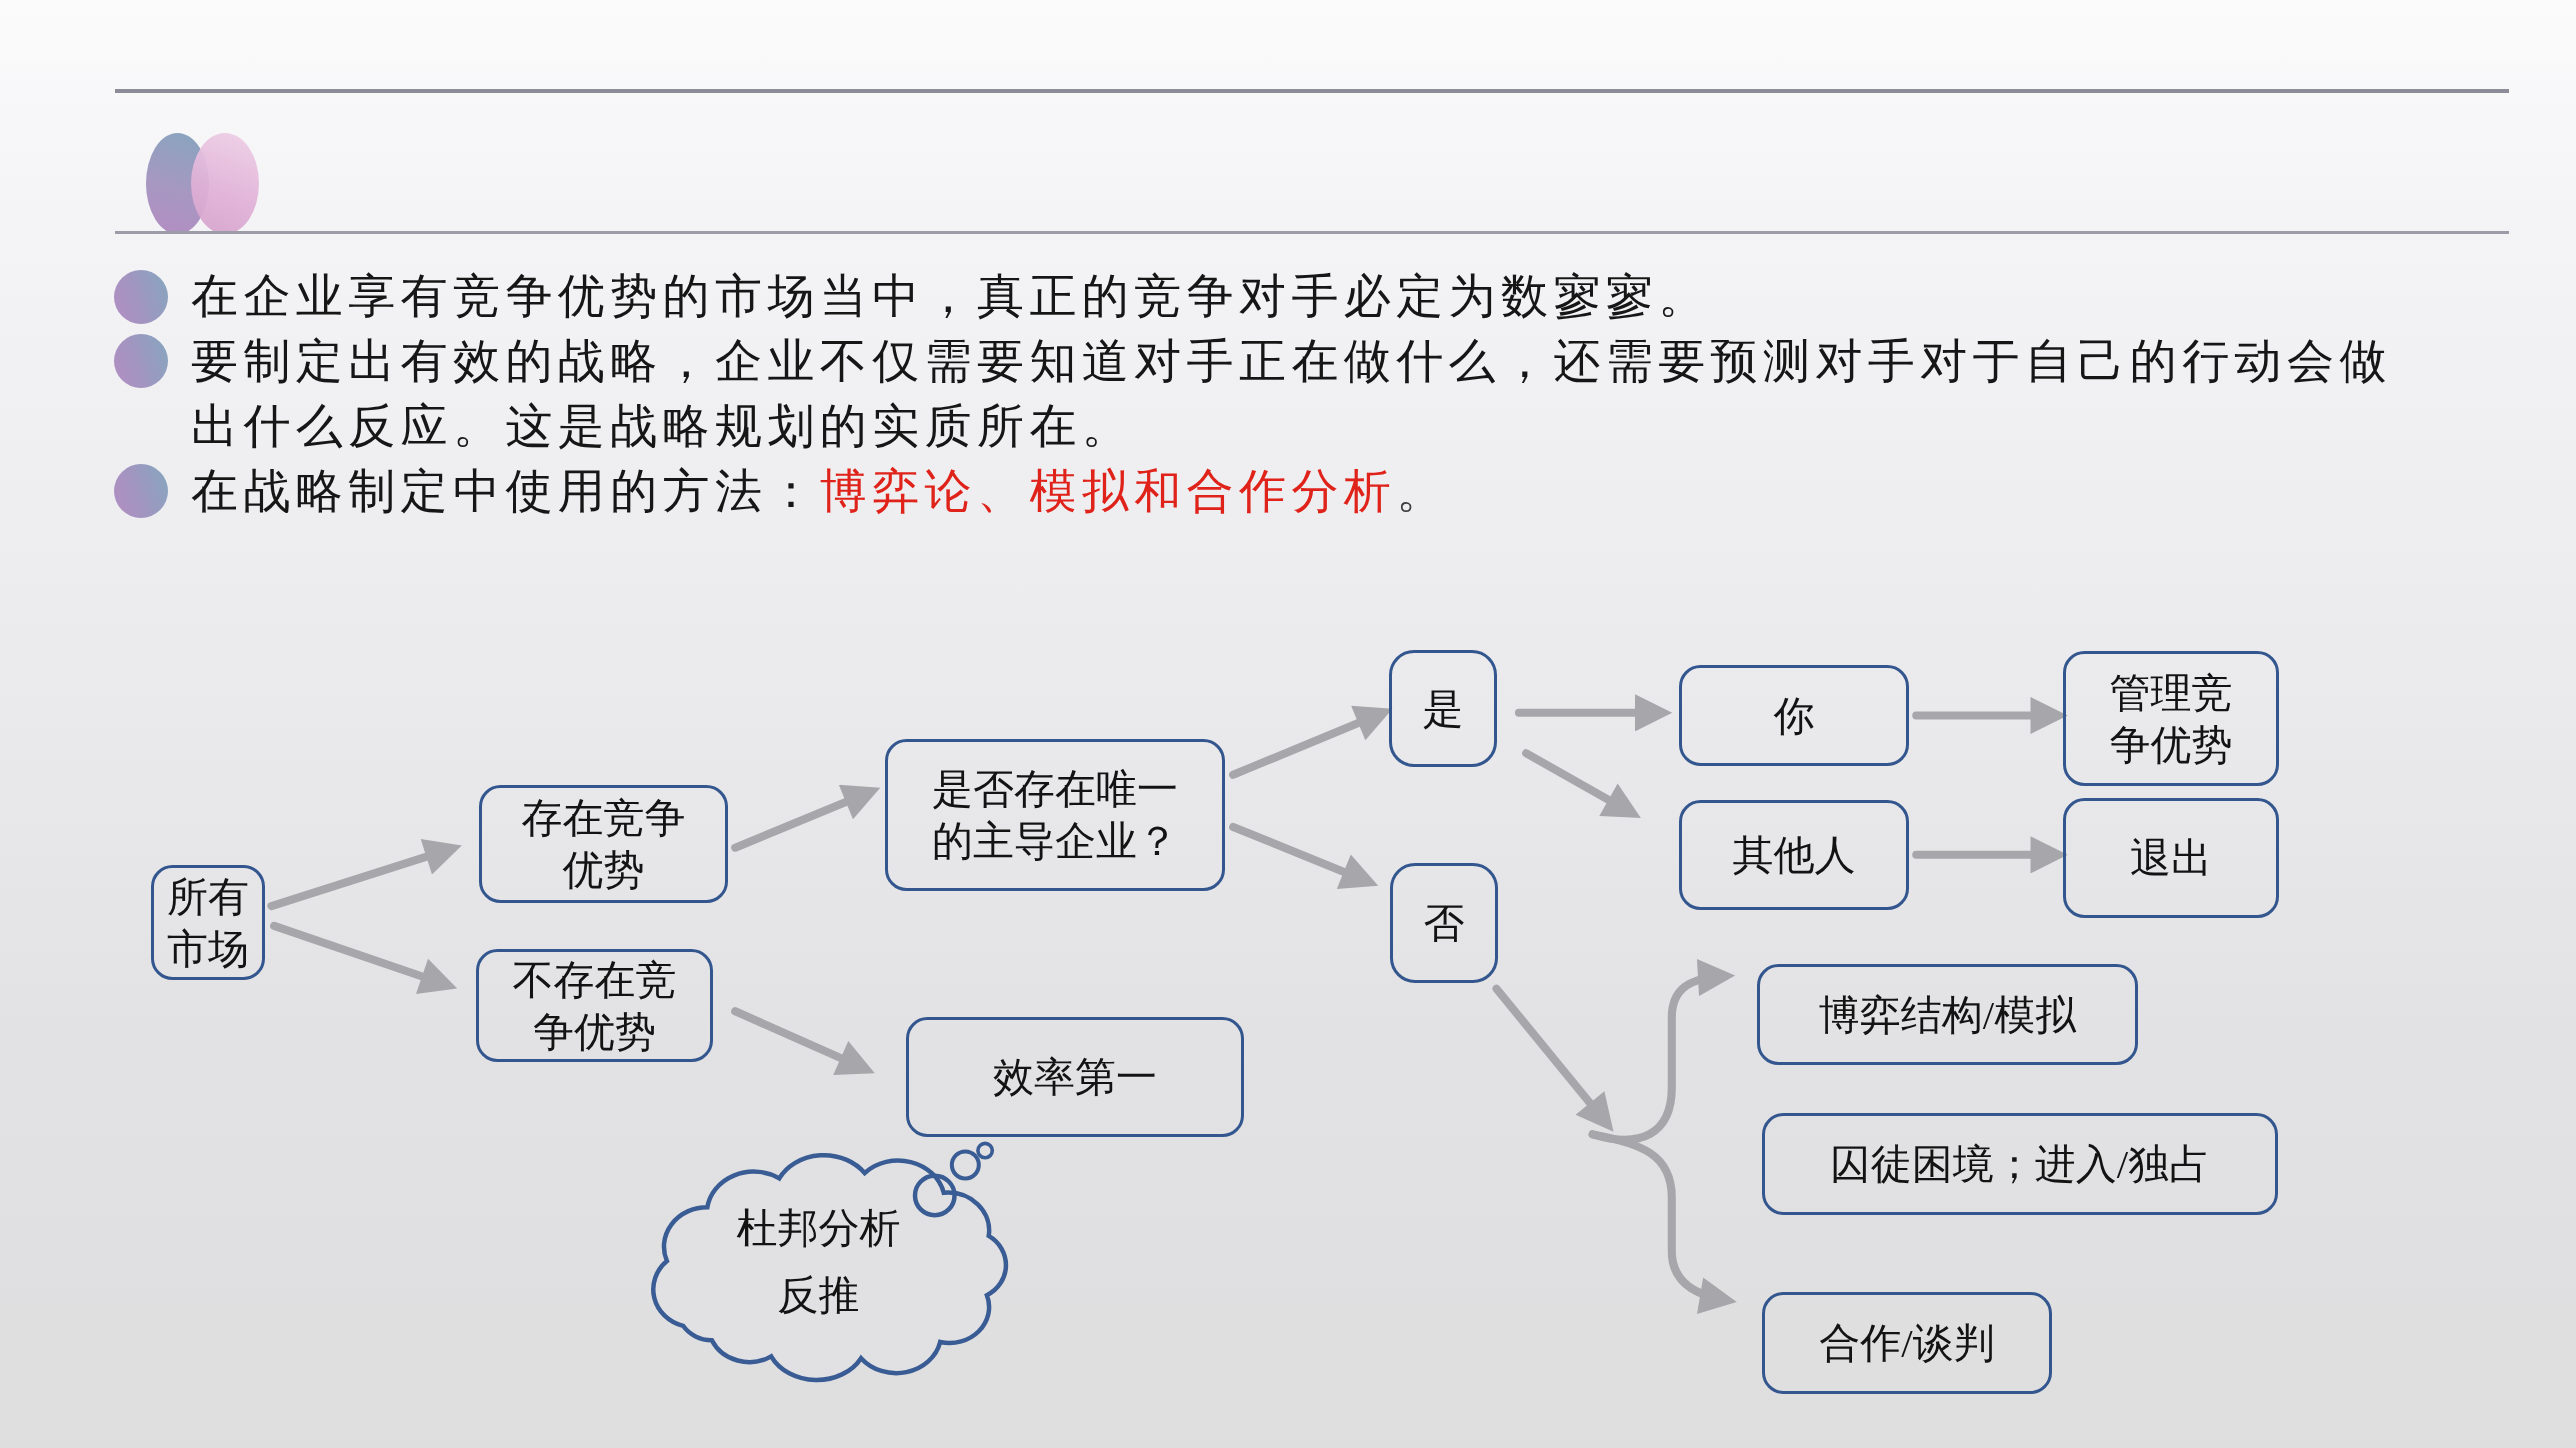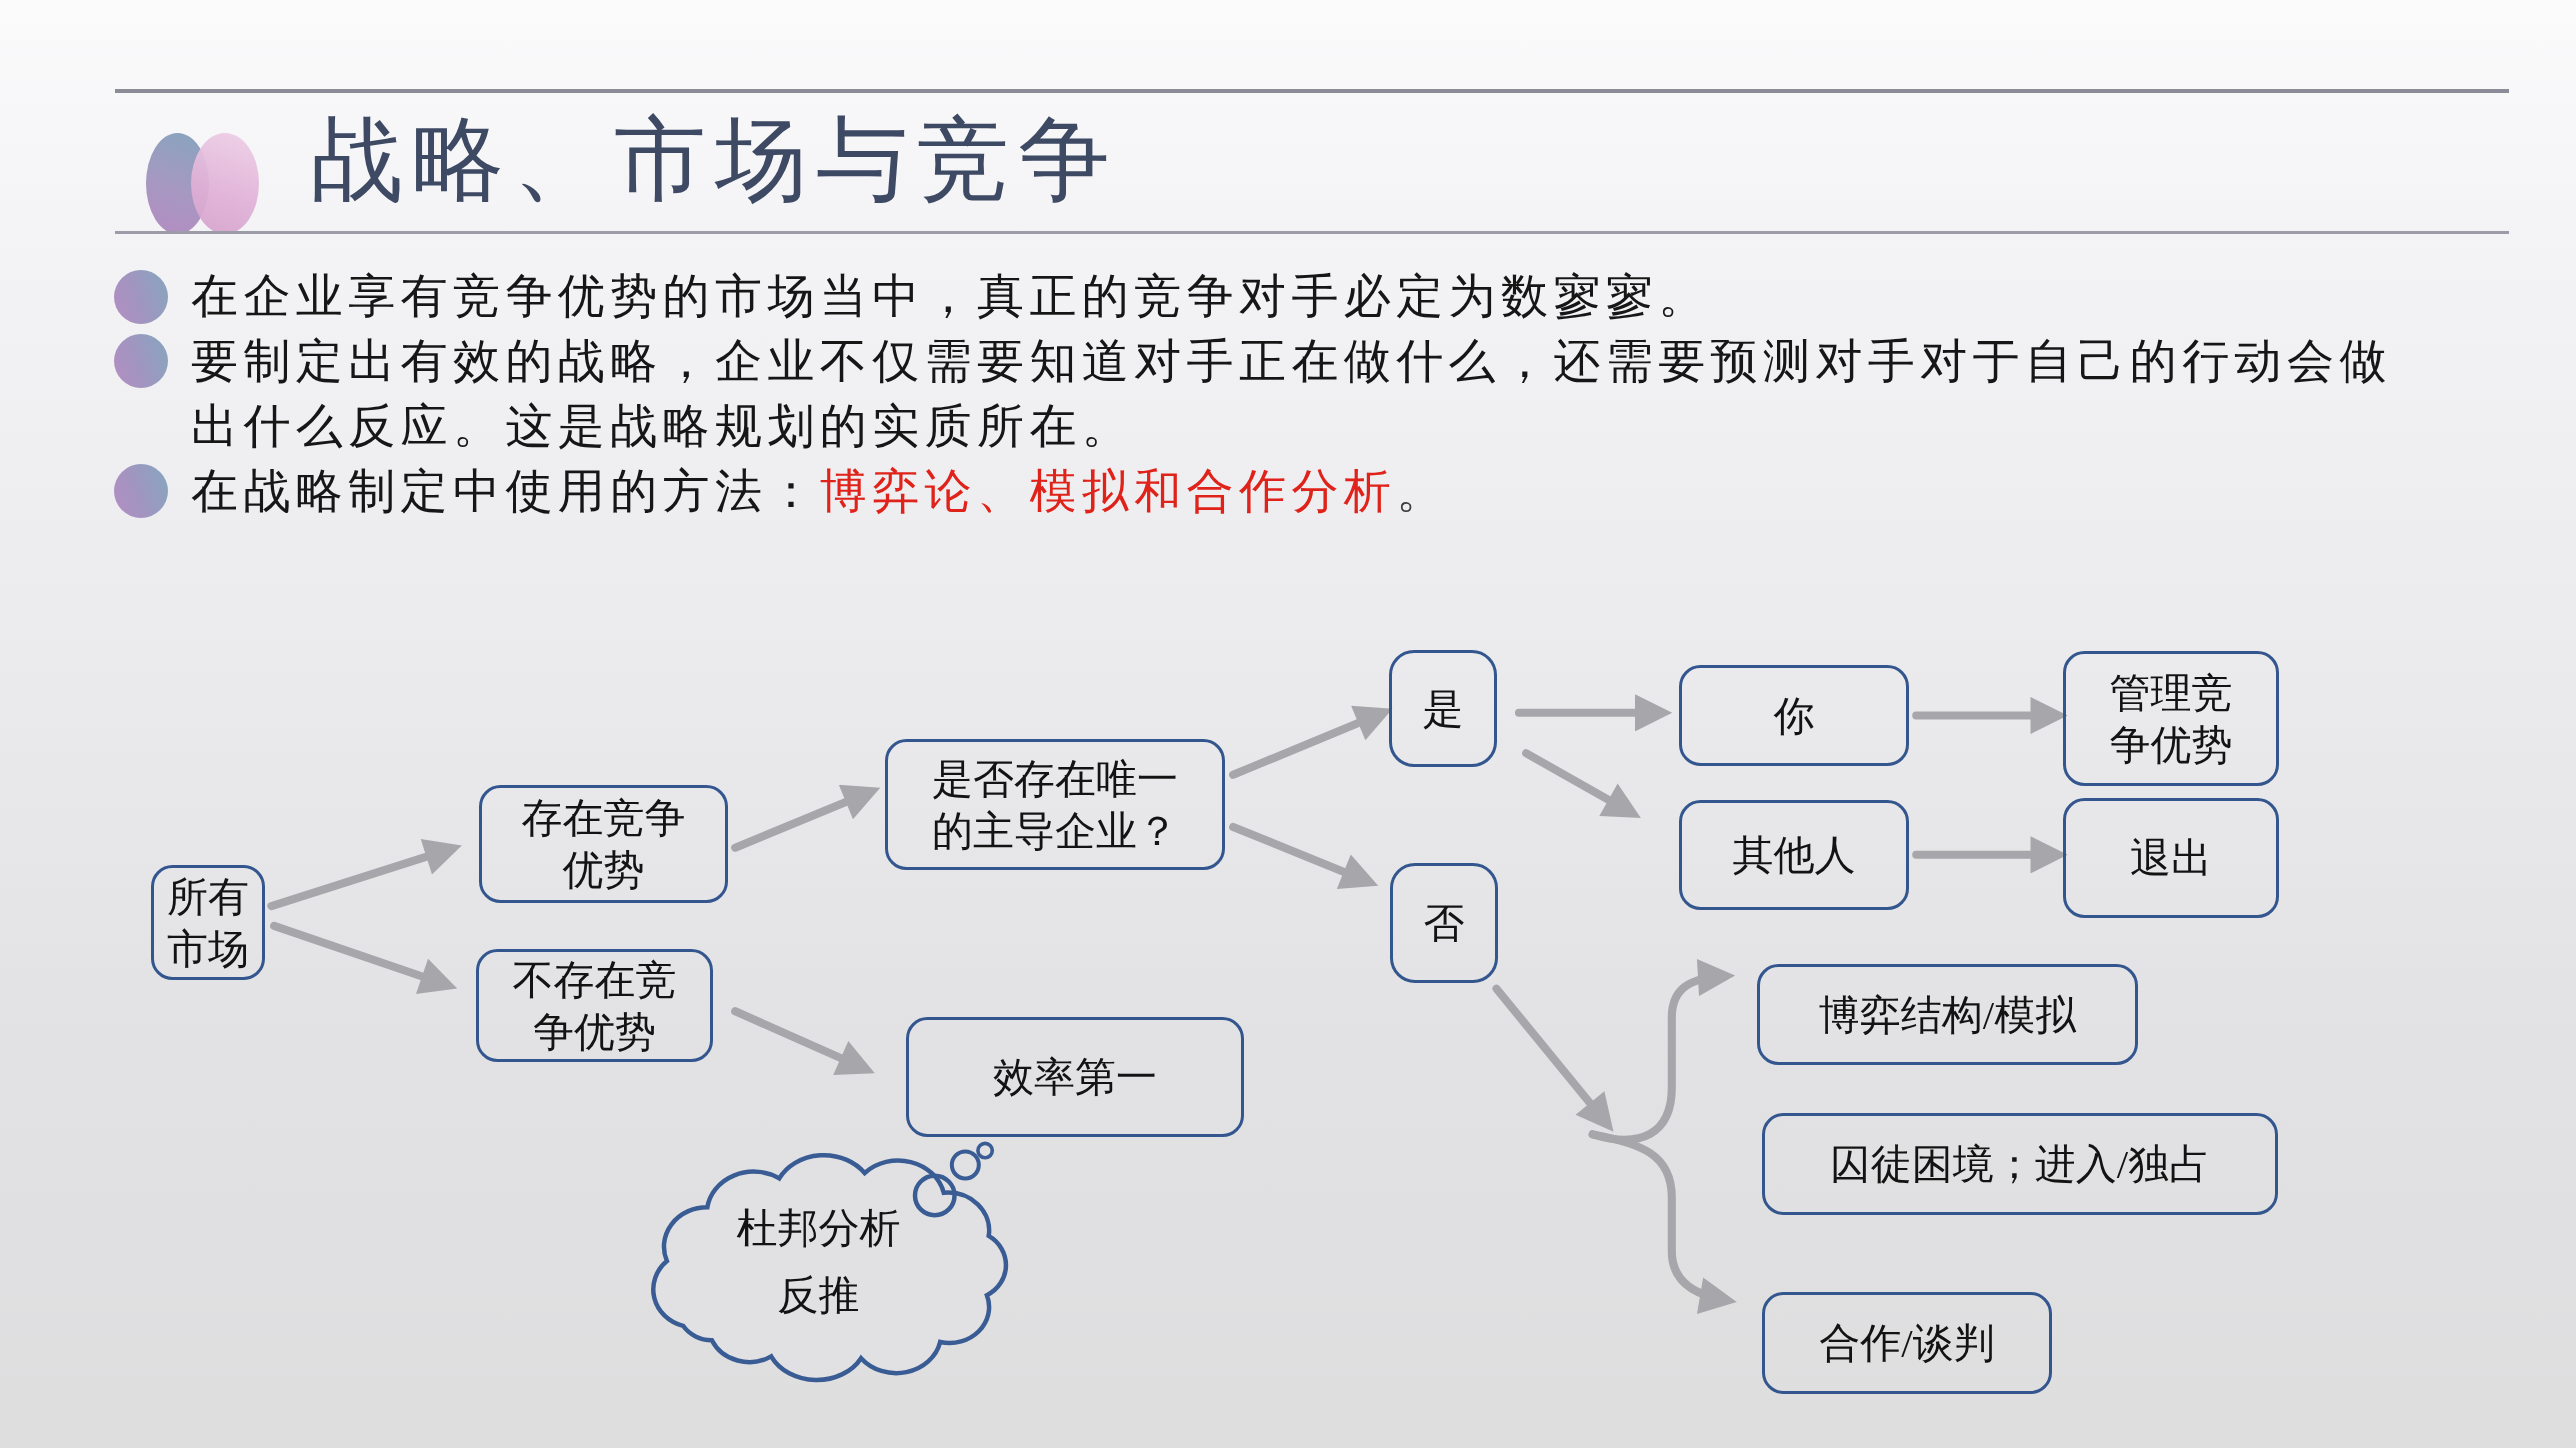--- a/index.html
+++ b/index.html
@@ -51,21 +51,21 @@
     display: flex; align-items: center; justify-content: center;
     font-size: 41px; line-height: 52px; color: #131313; text-align: center;
     background: transparent;
   }
   .node .inner { display: inline-block; }
   .w2 { width: 2.35em; } .w3 { width: 3.35em; } .w4 { width: 4.4em; } .w6 { width: 6.45em; }
 
   .n-all      { left: 151px;  top: 865px;  width: 114px; height: 115px; }
   .n-hasadv   { left: 479px;  top: 785px;  width: 249px; height: 118px; }
   .n-noadv    { left: 476px;  top: 949px; width: 237px; height: 113px; }
-  .n-domq     { left: 885px;  top: 739px;  width: 340px; height: 131px; }
+  .n-domq     { left: 885px;  top: 739px;  width: 340px; height: 152px; }
   .n-eff      { left: 887px;  top: 1017px; width: 338px; height: 120px; margin-left: 19px; }
   .n-yes      { left: 1389px; top: 650px;  width: 108px; height: 117px; border-radius: 25px; }
   .n-no       { left: 1390px; top: 863px;  width: 108px; height: 120px; border-radius: 25px; }
   .n-you      { left: 1679px; top: 665px;  width: 230px; height: 101px; }
   .n-others   { left: 1679px; top: 800px;  width: 230px; height: 110px; }
   .n-manage   { left: 2063px; top: 651px;  width: 216px; height: 135px; }
   .n-exit     { left: 2063px; top: 798px;  width: 216px; height: 120px; }
   .n-game     { left: 1757px; top: 964px; width: 381px; height: 101px; }
   .n-prison   { left: 1762px; top: 1113px; width: 516px; height: 102px; }
   .n-coop     { left: 1762px; top: 1292px; width: 290px; height: 102px; }
@@ -82,21 +82,20 @@
   }
 </style>
 </head>
 <body>
 
 <div class="slide">
 
   <div class="rule rule-top"></div>
   <div class="title-circle c-left"></div>
   <div class="title-circle c-right"></div>
-  <div class="page-title">战略、市场与竞争</div>
   <div class="rule rule-sub"></div>
 
   <div class="bullet-dot b1"></div>
   <div class="bullet-dot b2"></div>
   <div class="bullet-dot b3"></div>
 
   <div class="body-text">
     <div class="body-line">在企业享有竞争优势的市场当中，真正的竞争对手必定为数寥寥。</div>
     <div class="body-line">要制定出有效的战略，企业不仅需要知道对手正在做什么，还需要预测对手对于自己的行动会做</div>
     <div class="body-line">出什么反应。这是战略规划的实质所在。</div>

